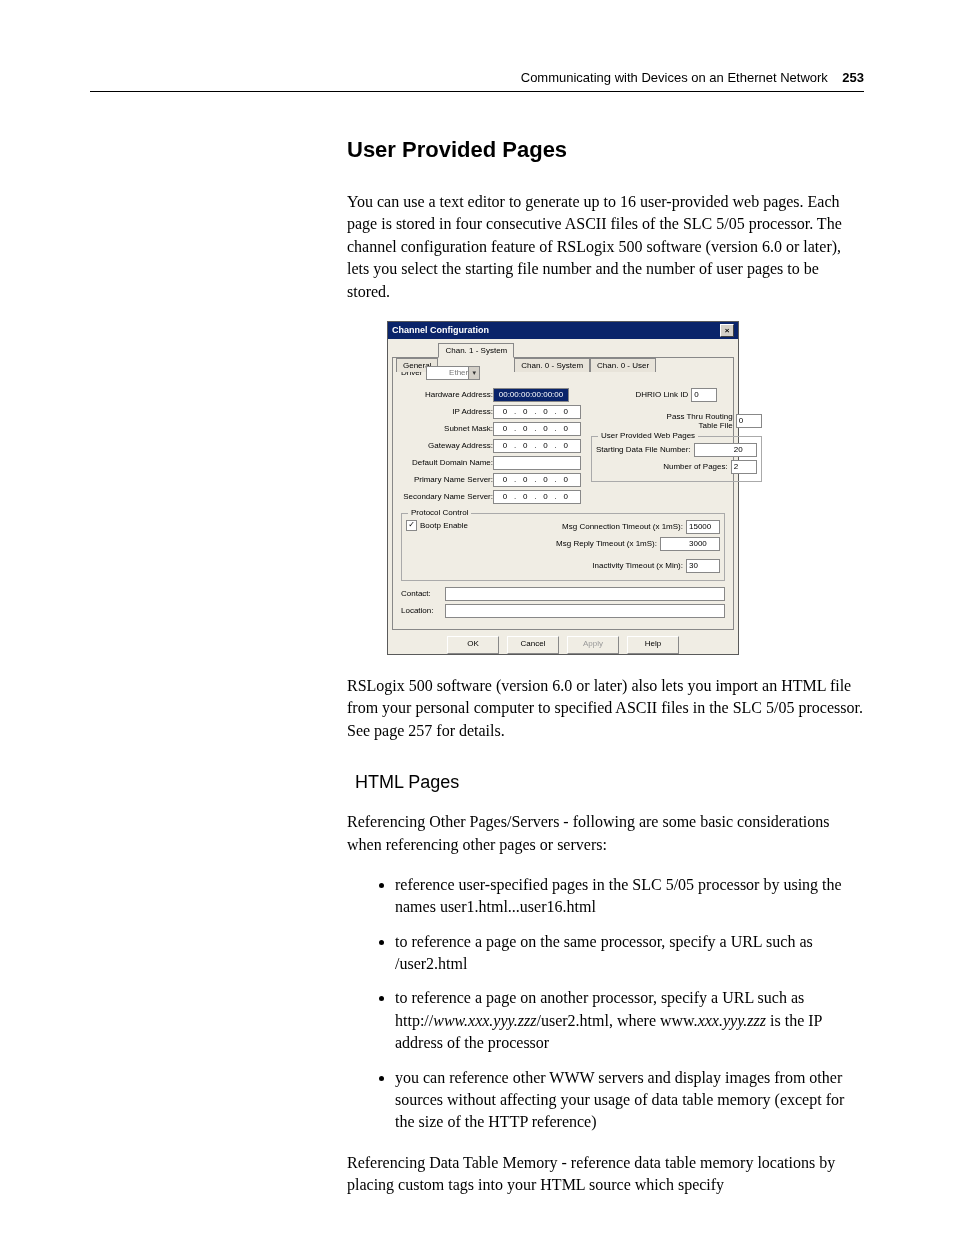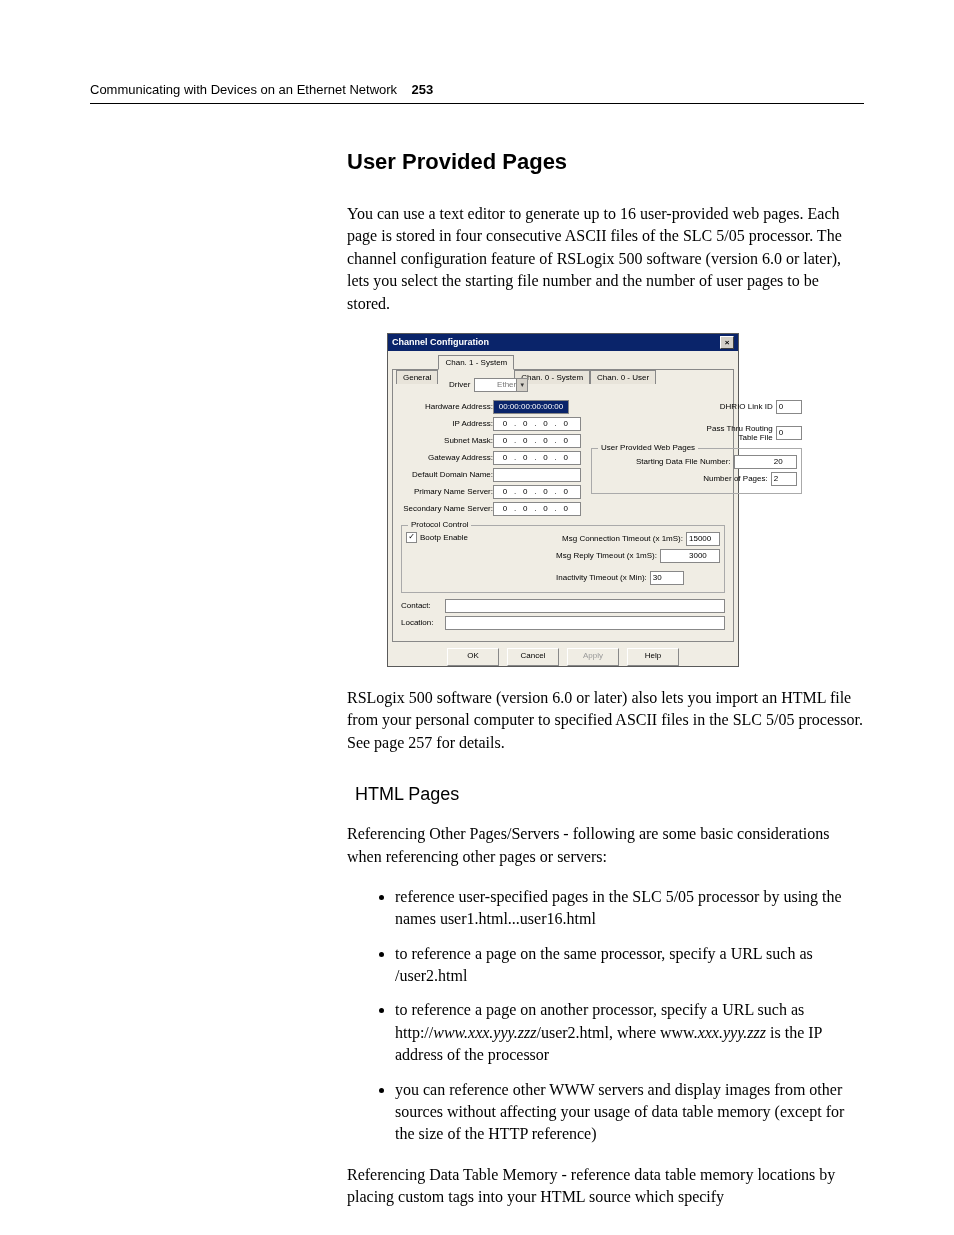--- a/index.html
+++ b/index.html
@@ -10,23 +10,22 @@
     width: 954px;
     color: #000;
   }
   .page {
     padding: 70px 90px 50px 90px;
     box-sizing: border-box;
   }
   .header-line {
     font-family: Arial, Helvetica, sans-serif;
     font-size: 13px;
-    text-align: left;
-    color: #000;
-    margin-top: 12px;
+    text-align: right;
+    color: #000;
   }
   .header-line .bold {
     font-weight: bold;
   }
   .hr {
     border: none;
     border-top: 1px solid #000;
     margin: 6px 0 0 0;
   }
   .content {
@@ -237,21 +236,21 @@
           <span class="closebtn">×</span>
         </div>
         <div class="tabs">
           <div class="tab">General</div>
           <div class="tab active">Chan. 1 - System</div>
           <div class="tab">Chan. 0 - System</div>
           <div class="tab">Chan. 0 - User</div>
         </div>
         <div class="tabbody">
           <div class="row">
-            <span style="margin-right:4px;margin-left:48px;">Driver</span>
+            <span style="margin-right:4px;">Driver</span>
             <span class="combo">Ethernet</span>
           </div>
 
           <div class="two-col">
             <div class="col-left">
               <div class="row">
                 <span class="field-lbl">Hardware Address:</span>
                 <span class="txt hsel" style="width:70px;">00:00:00:00:00:00</span>
               </div>
               <div class="row">
@@ -273,31 +272,31 @@
               <div class="row">
                 <span class="field-lbl">Primary Name Server:</span>
                 <span class="txt" style="width:82px;"><span class="ipcell">0</span>.<span class="ipcell">0</span>.<span class="ipcell">0</span>.<span class="ipcell">0</span></span>
               </div>
               <div class="row">
                 <span class="field-lbl">Secondary Name Server:</span>
                 <span class="txt" style="width:82px;"><span class="ipcell">0</span>.<span class="ipcell">0</span>.<span class="ipcell">0</span>.<span class="ipcell">0</span></span>
               </div>
             </div>
             <div class="col-right">
-              <div class="row" style="justify-content:flex-end;">
+              <div class="row" style="justify-content:center;">
                 <span>DHRIO Link ID</span>
                 <span class="txt" style="width:20px;margin-left:3px;">0</span>
               </div>
               <div class="row" style="margin-top:10px;justify-content:flex-end;">
                 <span style="text-align:right;white-space:normal;width:70px;">Pass Thru Routing Table File</span>
                 <span class="txt" style="width:20px;margin-left:3px;">0</span>
               </div>
               <div class="groupbox">
                 <span class="gtitle">User Provided Web Pages</span>
-                <div class="row" style="justify-content:flex-end;margin-left:40px;">
+                <div class="row" style="justify-content:flex-end;">
                   <span>Starting Data File Number:</span>
                   <span class="txt" style="width:20px;margin-left:3px;padding-left:39px;">20</span>
                 </div>
                 <div class="row" style="justify-content:flex-end;">
                   <span>Number of Pages:</span>
                   <span class="txt" style="width:20px;margin-left:3px;">2</span>
                 </div>
               </div>
             </div>
           </div>
@@ -313,21 +312,21 @@
               </div>
               <div>
                 <div class="row" style="justify-content:flex-end;">
                   <span>Msg Connection Timeout (x 1mS):</span>
                   <span class="txt" style="width:28px;margin-left:3px;">15000</span>
                 </div>
                 <div class="row" style="justify-content:flex-end;">
                   <span>Msg Reply Timeout (x 1mS):</span>
                   <span class="txt" style="width:28px;margin-left:3px;padding-left:28px;">3000</span>
                 </div>
-                <div class="row" style="margin-top:8px;">
+                <div class="row" style="justify-content:flex-end;margin-top:8px;">
                   <span>Inactivity Timeout (x Min):</span>
                   <span class="txt" style="width:28px;margin-left:3px;">30</span>
                 </div>
               </div>
             </div>
           </div>
 
           <div class="row" style="margin-top:6px;">
             <span style="width:44px;">Contact:</span>
             <span class="txt" style="flex:1;"></span>

